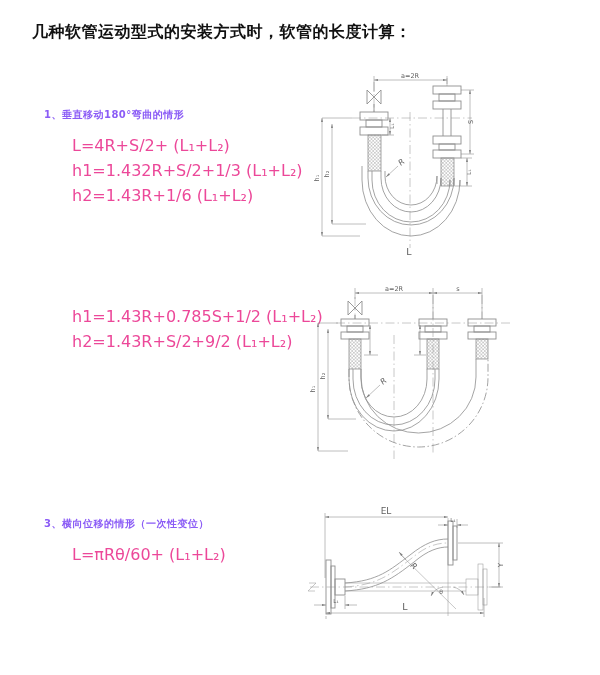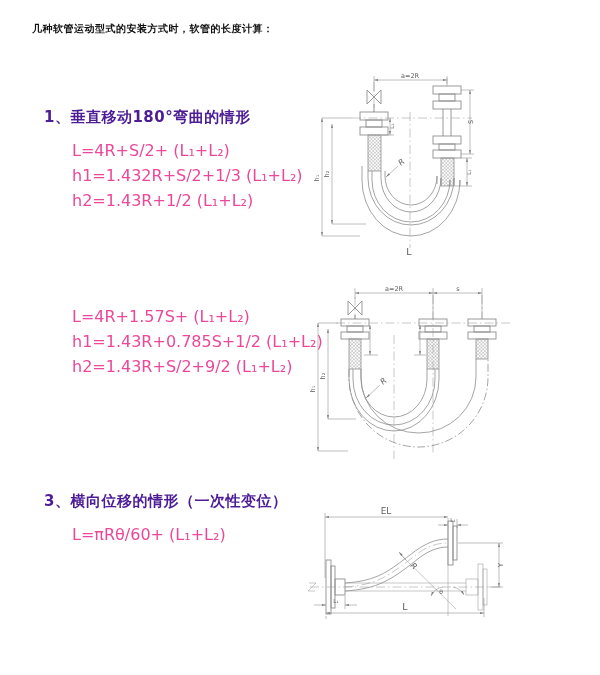--- a/index.html
+++ b/index.html
@@ -3,35 +3,35 @@
 <meta charset="utf-8">
 <style>
   html,body { margin:0; padding:0; background:#ffffff; }
   .page {
     position:relative; width:600px; height:675px; background:#ffffff;
     font-family:"DejaVu Sans","Liberation Sans",sans-serif; overflow:hidden;
     color:#1a1a1a;
   }
   .doc-title {
     position:absolute; left:32px; top:22px;
-    font-size:10px; font-weight:bold; color:#111; letter-spacing:0.5px;
+    font-size:16px; font-weight:bold; color:#111; letter-spacing:0.5px;
     white-space:nowrap;
   }
   .section { position:absolute; left:44px; }
   .sec-heading {
-    font-size:15px; font-weight:bold; color:#4c1d95; letter-spacing:0.5px;
+    font-size:10px; font-weight:bold; color:#8b5cf6; letter-spacing:0.5px;
     margin:0 0 11px 0; white-space:nowrap;
   }
   .formula {
     font-size:16px; color:#ec4899; margin-left:28px;
     height:25px; line-height:25px; white-space:nowrap;
   }
   #sec1 { top:108px; }
   #sec2 { top:304px; }
-  #sec3 { top:492px; }
+  #sec3 { top:517px; }
   svg.cad { position:absolute; overflow:visible; }
   #cad1 { left:312px; top:66px; }
   #cad2 { left:308px; top:283px; }
   #cad3 { left:298px; top:498px; }
   svg.cad text {
     font-family:"DejaVu Sans","Liberation Sans",sans-serif;
     fill:#5f5f5f;
   }
   .ln   { stroke:#8f8f8f; stroke-width:0.9; fill:none; }
   .thin { stroke:#9a9a9a; stroke-width:0.55; fill:none; }
@@ -44,25 +44,24 @@
 <body>
 
 <div class="page">
 
   <div class="doc-title">几种软管运动型式的安装方式时，软管的长度计算：</div>
 
   <div class="section" id="sec1">
     <div class="sec-heading">1、垂直移动180°弯曲的情形</div>
     <div class="formula">L=4R+S/2+ (L₁+L₂)</div>
     <div class="formula">h1=1.432R+S/2+1/3 (L₁+L₂)</div>
-    <div class="formula">h2=1.43R+1/2 (L₁+L₂)</div>
+    <div class="formula">h2=1.43R+1/6 (L₁+L₂)</div>
   </div>
 
   <div class="section" id="sec2">
-    <div class="formula">L=4R+1.57S+ (L₁+L₂)</div>
     <div class="formula">h1=1.43R+0.785S+1/2 (L₁+L₂)</div>
     <div class="formula">h2=1.43R+S/2+9/2 (L₁+L₂)</div>
   </div>
 
   <div class="section" id="sec3">
     <div class="sec-heading">3、横向位移的情形（一次性变位）</div>
     <div class="formula">L=πRθ/60+ (L₁+L₂)</div>
   </div>
 
   <svg id="cad1" class="cad" width="226" height="200" viewBox="0 0 226 200">

